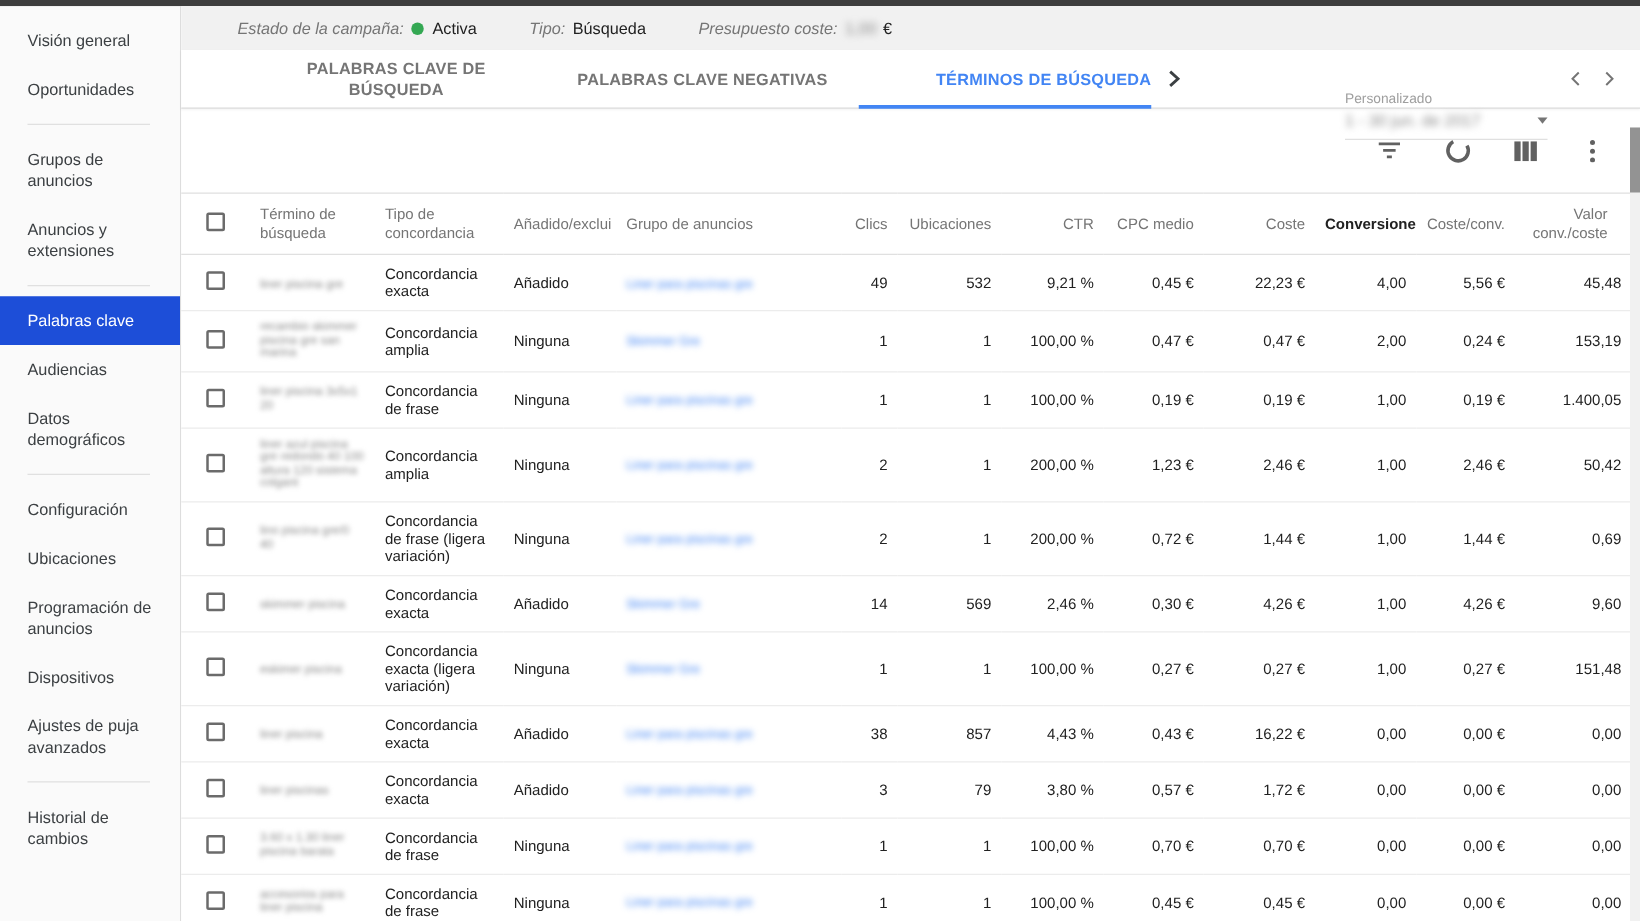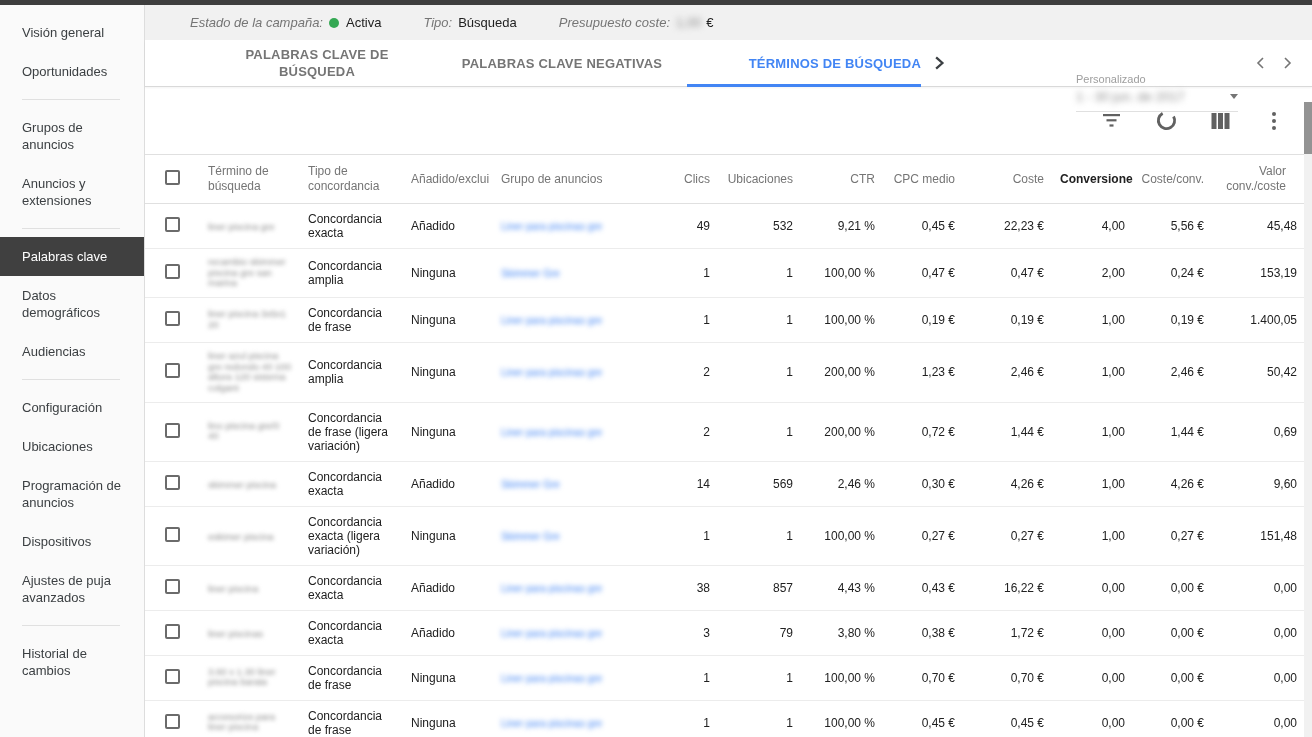--- a/index.html
+++ b/index.html
@@ -4,21 +4,21 @@
 <style>
   * { margin:0; padding:0; box-sizing:border-box; }
   html,body { width:1312px; height:737px; overflow:hidden;
     font-family:"Liberation Sans","DejaVu Sans",sans-serif; background:#fff; }
   .topstrip { height:5px; background:#3e3e3e; }
   .layout { display:flex; height:732px; }
 
   
   .sidebar { width:145px; background:#fafafa; border-right:1px solid #ddd; padding-top:8px; flex:none; }
   .sb-item { padding:11px 18px 11px 22px; font-size:13px; line-height:17px; color:#3c4043; cursor:pointer; }
-  .sb-item.selected { background:#404040; color:#fff; }
+  .sb-item.selected { background:#1d4ed8; color:#fff; }
   .sb-divider { height:1px; background:#e0e0e0; margin:8px 24px 8px 22px; }
 
   
   .main { flex:1; position:relative; display:flex; flex-direction:column; background:#fff; }
 
   .statusbar { height:35px; background:#f1f1f1; display:flex; align-items:center;
     padding-left:45px; font-size:13px; flex:none; }
   .st-lbl { color:#757575; margin-right:6px;font-style:italic; }
   .st-val { color:#212121; }
   .st-gap { margin-left:42px; }
@@ -82,22 +82,22 @@
 <div class="layout">
 
   <aside class="sidebar" id="sidebar">
       <div class="sb-item">Visión general</div>
       <div class="sb-item">Oportunidades</div>
       <div class="sb-divider"></div>
       <div class="sb-item">Grupos de anuncios</div>
       <div class="sb-item">Anuncios y extensiones</div>
       <div class="sb-divider"></div>
       <div class="sb-item selected">Palabras clave</div>
+      <div class="sb-item">Audiencias</div>
       <div class="sb-item">Datos demográficos</div>
-      <div class="sb-item">Audiencias</div>
       <div class="sb-divider"></div>
       <div class="sb-item">Configuración</div>
       <div class="sb-item">Ubicaciones</div>
       <div class="sb-item">Programación de anuncios</div>
       <div class="sb-item">Dispositivos</div>
       <div class="sb-item">Ajustes de puja avanzados</div>
       <div class="sb-divider"></div>
       <div class="sb-item">Historial de cambios</div>
     </aside>
 
@@ -369,21 +369,21 @@
     <td class="checkcell">
       <span class="checkbox"></span>
     </td>
     <td><span class="term">liner piscinas</span></td>
     <td>Concordancia exacta</td>
     <td>Añadido</td>
     <td><span class="adgroup">Liner para piscinas gre</span></td>
     <td class="num">3</td>
     <td class="num">79</td>
     <td class="num">3,80 %</td>
-    <td class="num">0,38 €</td>
+    <td class="num">0,57 €</td>
     <td class="num">1,72 €</td>
     <td class="num">0,00</td>
     <td class="num">0,00 €</td>
     <td class="num valor">0,00</td>
   </tr>
 
   <tr>
     <td class="checkcell">
       <span class="checkbox"></span>
     </td>

